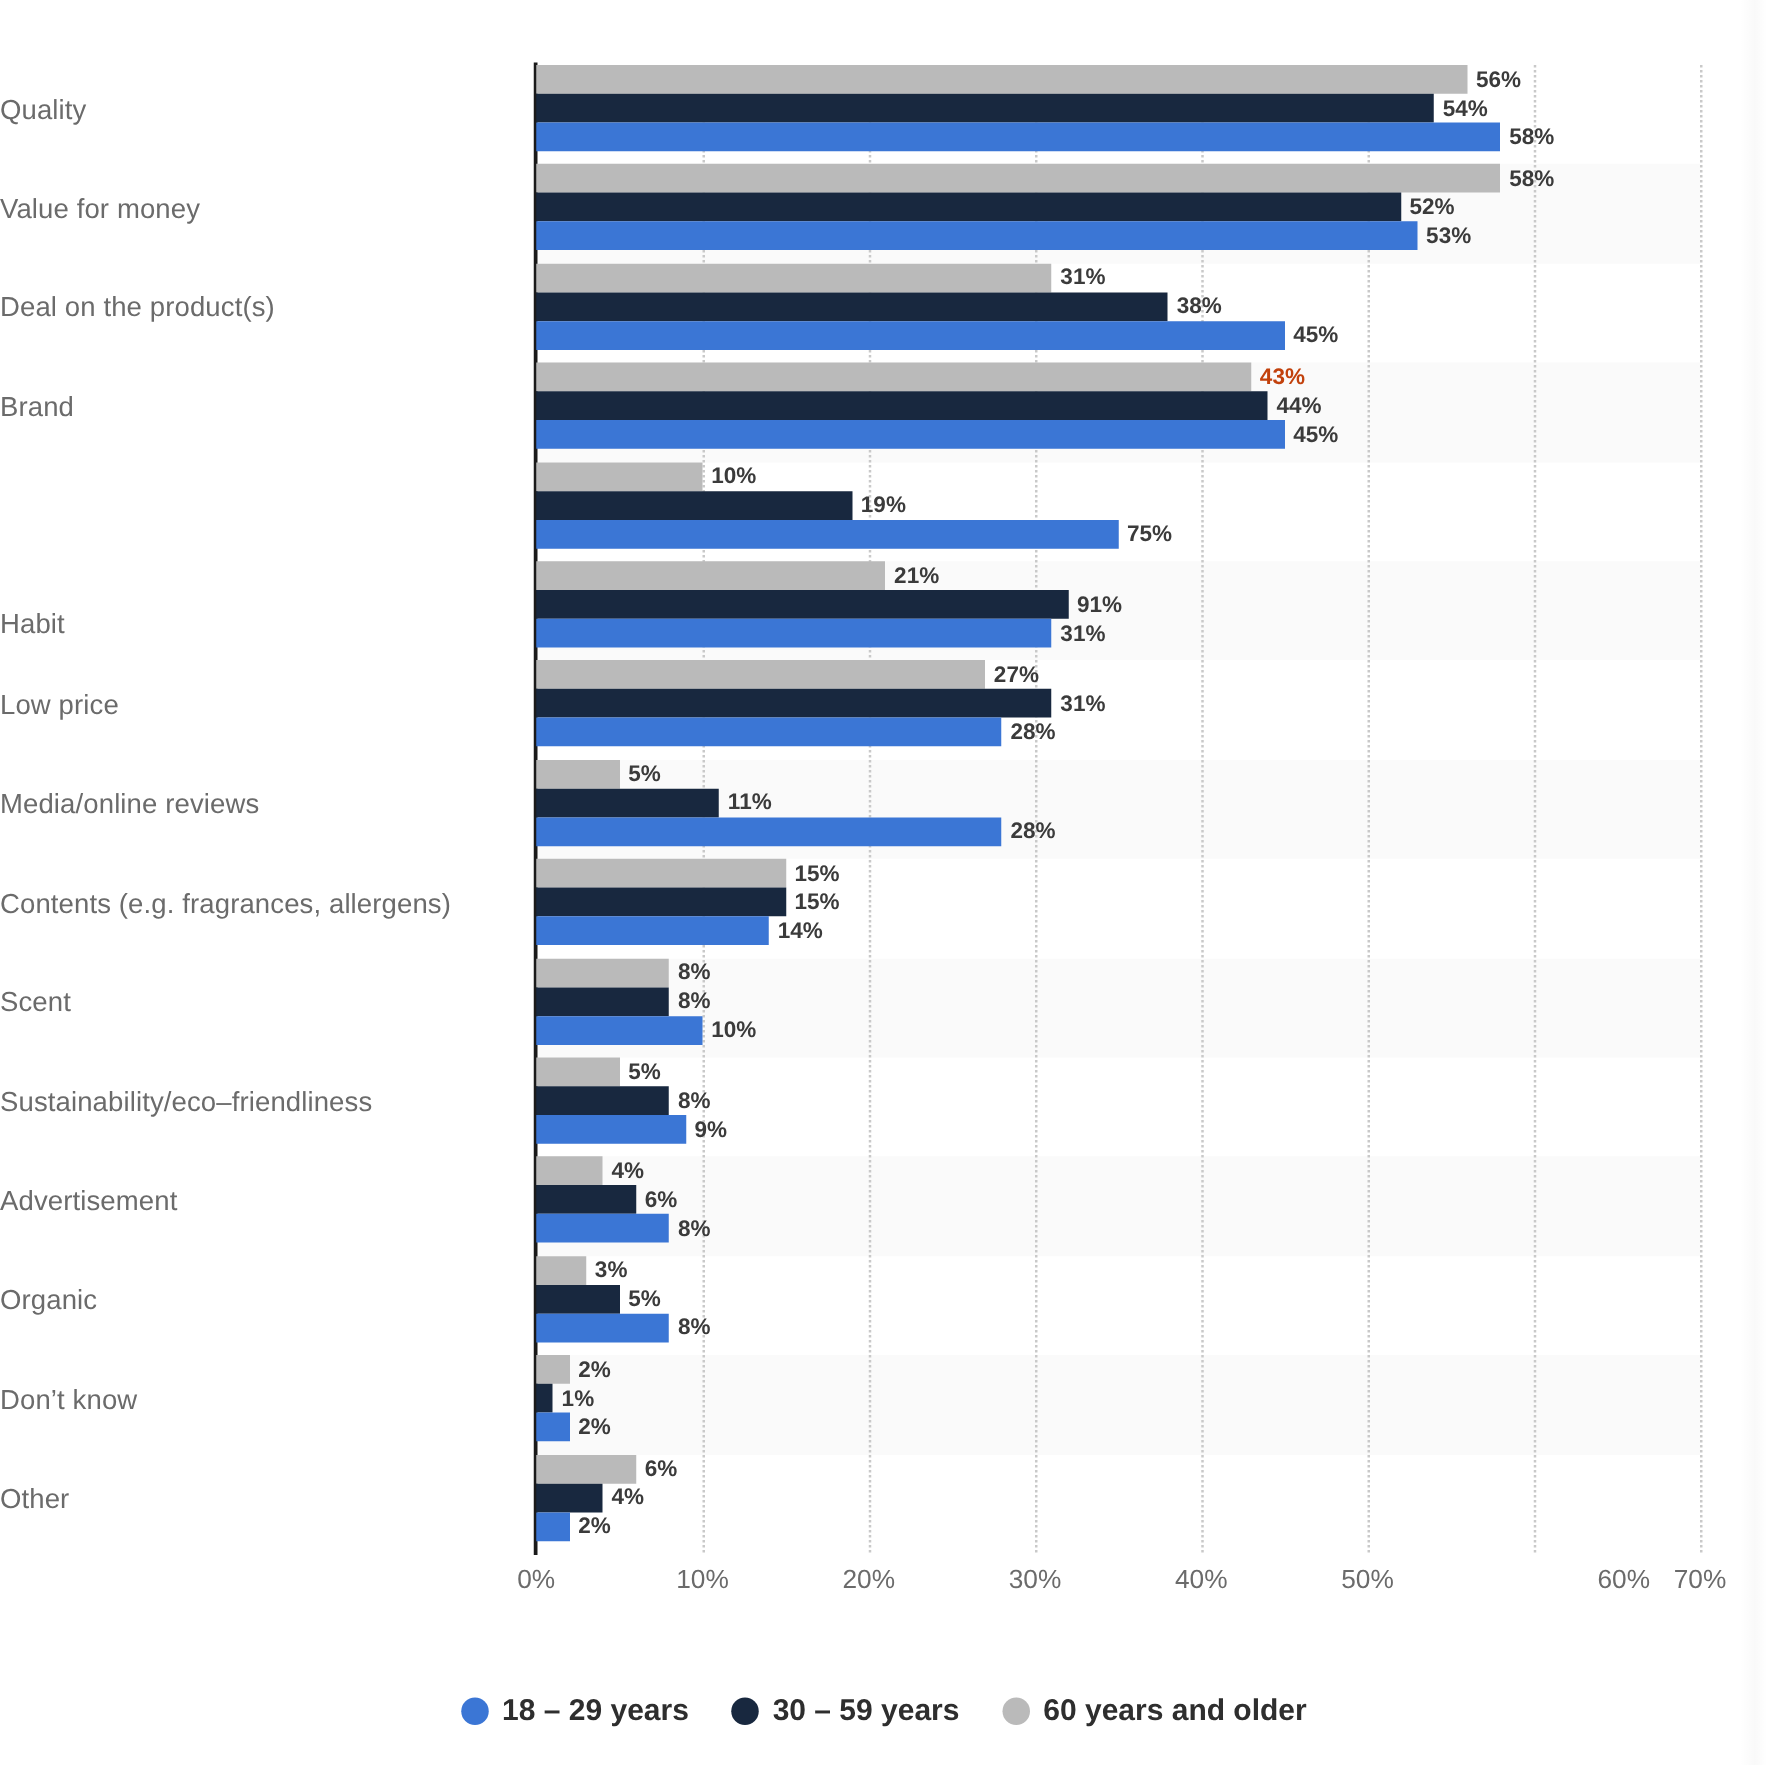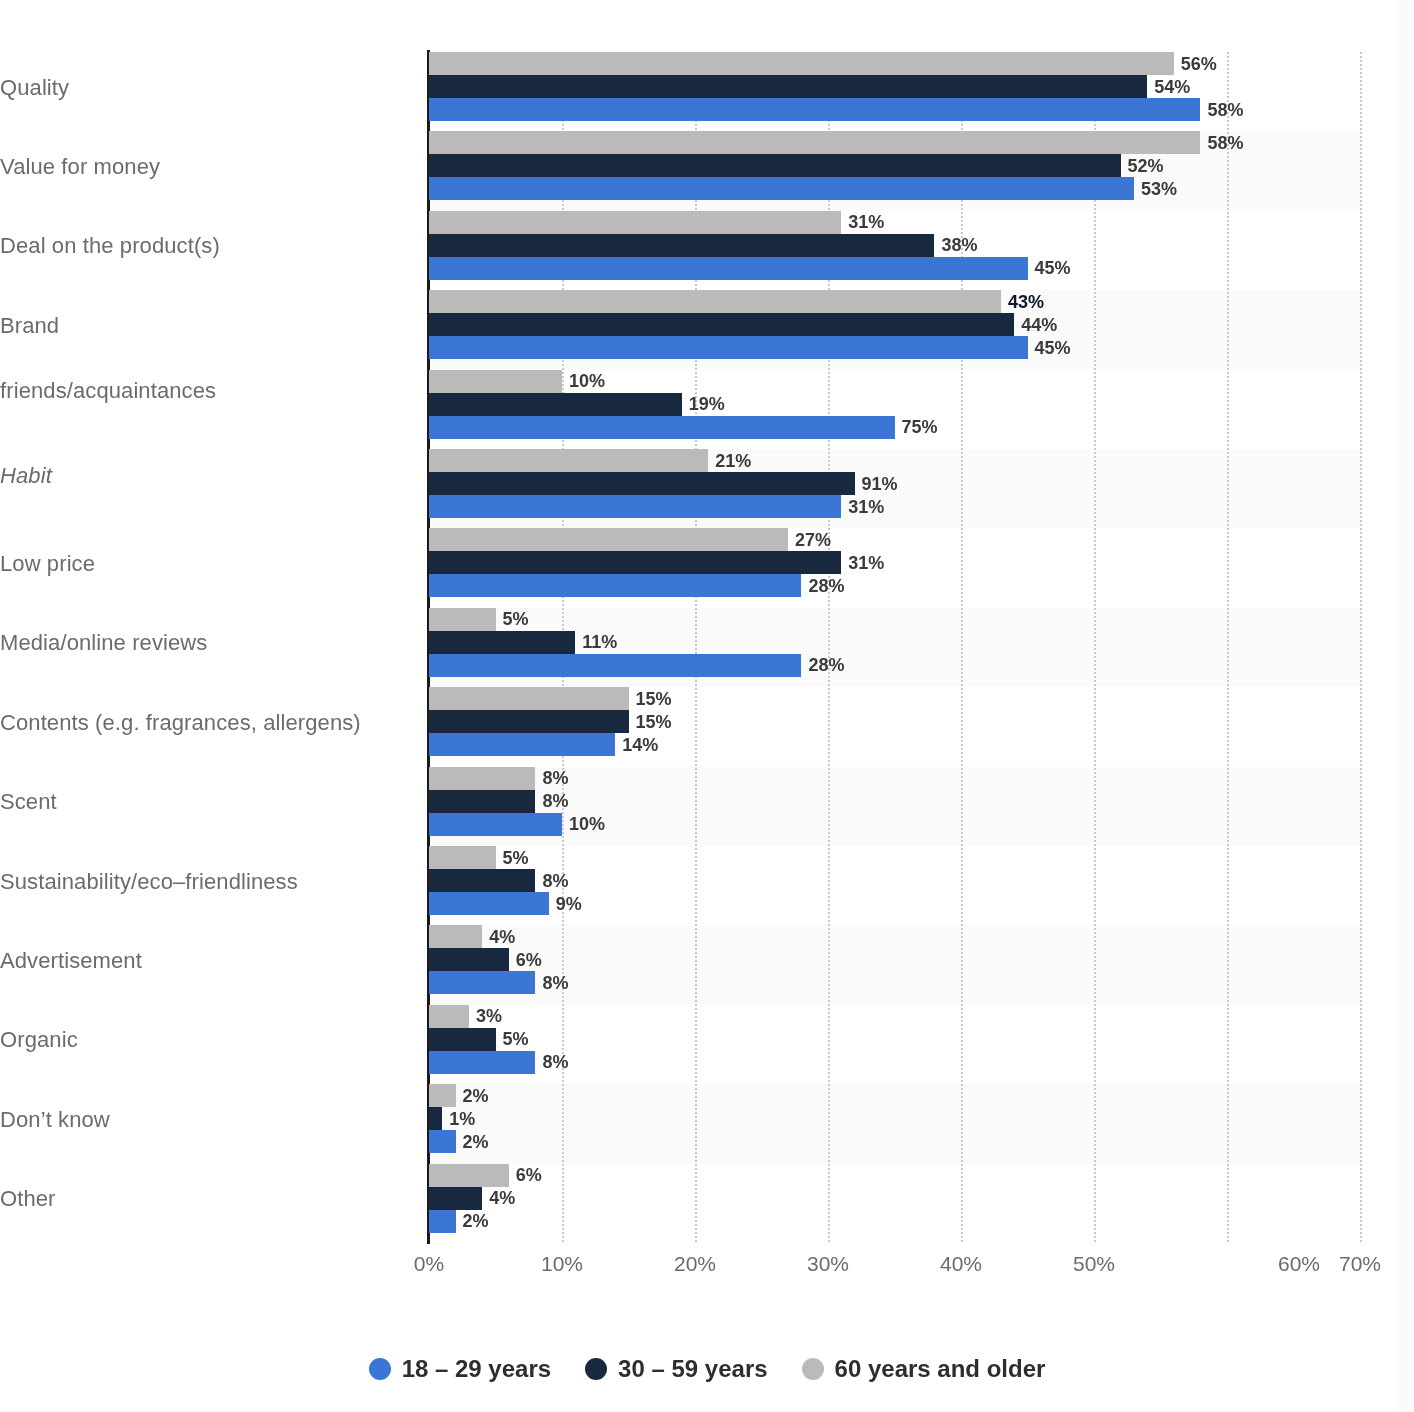--- a/index.html
+++ b/index.html
@@ -251,53 +251,52 @@
           </div>
         </div>
       </div>
       <div class="cat-row" style="top: 290.2px; height: 79.4px;">
         <div class="cat-label" style="top: 21.5px;">
           <span class="l2">Brand</span>
         </div>
         <div class="bars">
           <div class="bar-line">
             <div class="bar" style="width: 571.9px; background: rgb(186, 186, 186);"></div>
-            <div class="bar-value" style="left: 571.9px; color: #0f172a;">43%</div>
+            <div class="bar-value" style="left: 571.9px; color: #c2410c;">43%</div>
           </div>
           <div class="bar-line">
             <div class="bar" style="width: 585.2px; background: rgb(24, 40, 63);"></div>
             <div class="bar-value" style="left: 585.2px; color: rgb(59, 59, 59);">44%</div>
           </div>
           <div class="bar-line">
             <div class="bar" style="width: 598.5px; background: rgb(59, 118, 213);"></div>
             <div class="bar-value" style="left: 598.5px; color: rgb(59, 59, 59);">45%</div>
           </div>
         </div>
       </div>
       <div class="cat-row" style="top: 369.6px; height: 79.4px;">
         <div class="cat-label" style="top: 7.5px;">
-          <span class="l2">friends/acquaintances</span>
         </div>
         <div class="bars">
           <div class="bar-line">
             <div class="bar" style="width: 133px; background: rgb(186, 186, 186);"></div>
             <div class="bar-value" style="left: 133px; color: rgb(59, 59, 59);">10%</div>
           </div>
           <div class="bar-line">
             <div class="bar" style="width: 252.7px; background: rgb(24, 40, 63);"></div>
             <div class="bar-value" style="left: 252.7px; color: rgb(59, 59, 59);">19%</div>
           </div>
           <div class="bar-line">
             <div class="bar" style="width: 465.5px; background: rgb(59, 118, 213);"></div>
             <div class="bar-value" style="left: 465.5px; color: rgb(59, 59, 59);">75%</div>
           </div>
         </div>
       </div>
       <div class="cat-row" style="top: 449px; height: 79.4px;">
-        <div class="cat-label" style="top: 13px; font-style: italic;">
+        <div class="cat-label" style="top: 36px;">
           <span class="l2">Habit</span>
         </div>
         <div class="bars">
           <div class="bar-line">
             <div class="bar" style="width: 279.3px; background: rgb(186, 186, 186);"></div>
             <div class="bar-value" style="left: 279.3px; color: rgb(59, 59, 59);">21%</div>
           </div>
           <div class="bar-line">
             <div class="bar" style="width: 425.6px; background: rgb(24, 40, 63);"></div>
             <div class="bar-value" style="left: 425.6px; color: rgb(59, 59, 59);">91%</div>

